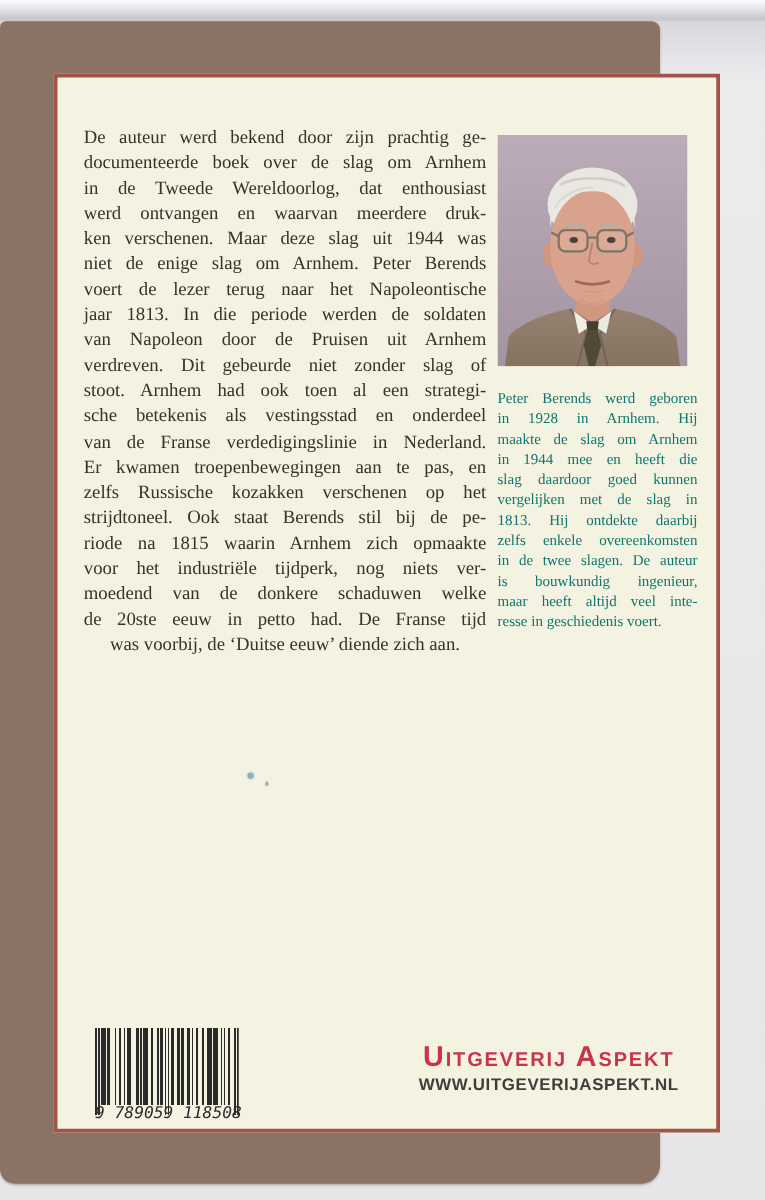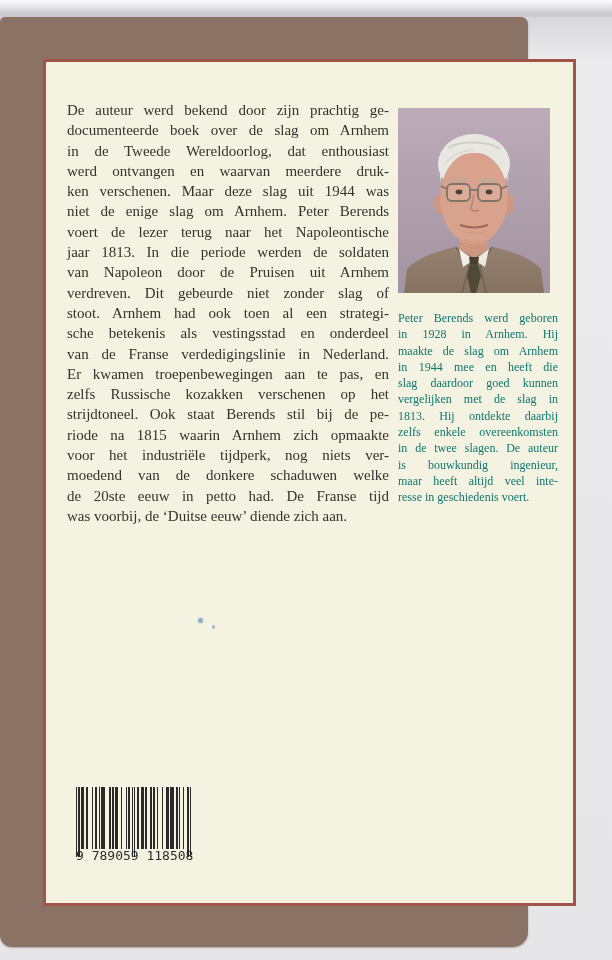--- a/index.html
+++ b/index.html
@@ -26,21 +26,21 @@
   
   .blurb{
     position:absolute;left:21px;top:38px;width:322px;
     font-size:15px;line-height:20.3px;color:#36322c;
   }
   .blurb .lines{
     white-space:pre-line;
     text-align:justify;
     text-align-last:justify;
   }
-  .blurb .last{ text-align:left; }
+  .blurb .last{ text-align:center; }
   
   .photo{
     position:absolute;left:352px;top:46px;width:152px;height:185px;
     display:block;
   }
   
   .bio{
     position:absolute;left:352px;top:248px;width:160px;
     font-size:12px;line-height:16.3px;color:#0f766e;
   }
@@ -48,21 +48,21 @@
     white-space:pre-line;
     text-align:justify;
     text-align-last:justify;
   }
   .bio .last{ text-align:left; }
   
   .ink-dot{position:absolute;border-radius:50%;}
   .dot1{left:152px;top:556px;width:5px;height:5px;background:#8fb0c2;box-shadow:0 0 2px #a9c2d0;}
   .dot2{left:166px;top:563px;width:3px;height:4px;background:#9db6c4;}
   
-  .barcode{position:absolute;left:30px;top:725px;width:118px;}
+  .barcode{position:absolute;left:30px;top:760px;width:118px;font-style:italic;}
   .barcode svg{display:block;}
   .barcode-digits{
     margin-top:-9px;
     font-family:"DejaVu Sans Mono",monospace;
     font-size:13px;color:#2c2c2c;letter-spacing:0px;
     white-space:pre;
   }
   
   .publisher{position:absolute;left:286px;top:770px;width:214px;text-align:center;}
   .publisher-name{
@@ -233,16 +233,20 @@
             <rect x="80" y="0" width="1" height="62" fill="#2a2a2a"></rect>
             <rect x="83" y="0" width="1" height="62" fill="#2a2a2a"></rect>
             <rect x="85" y="0" width="1" height="62" fill="#2a2a2a"></rect>
             <rect x="88" y="0" width="1" height="62" fill="#2a2a2a"></rect>
             <rect x="92" y="0" width="1" height="70" fill="#2a2a2a"></rect>
             <rect x="94" y="0" width="1" height="70" fill="#2a2a2a"></rect>
           </svg>
         <div class="barcode-digits">9 789059 118508</div>
       </div>
 
+      <div class="publisher">
+        <div class="publisher-name" style="color: rgb(199, 52, 75);">Uitgeverij Aspekt</div>
+        <div class="publisher-website">WWW.UITGEVERIJASPEKT.NL</div>
+      </div>
 
     </div>
   </div>
 </div>
 
 </body></html>

